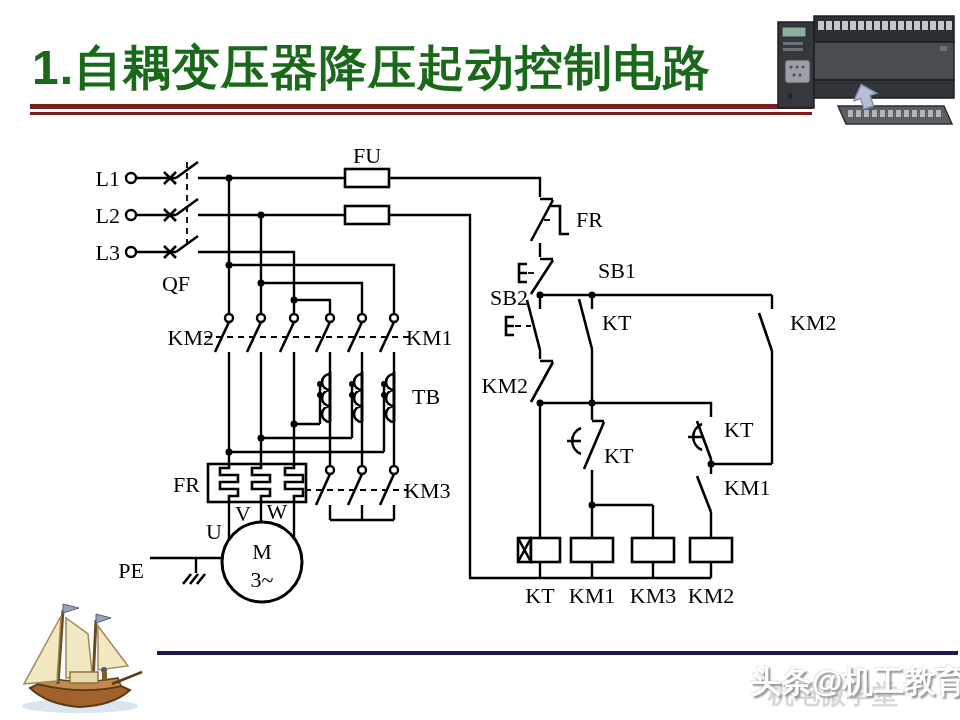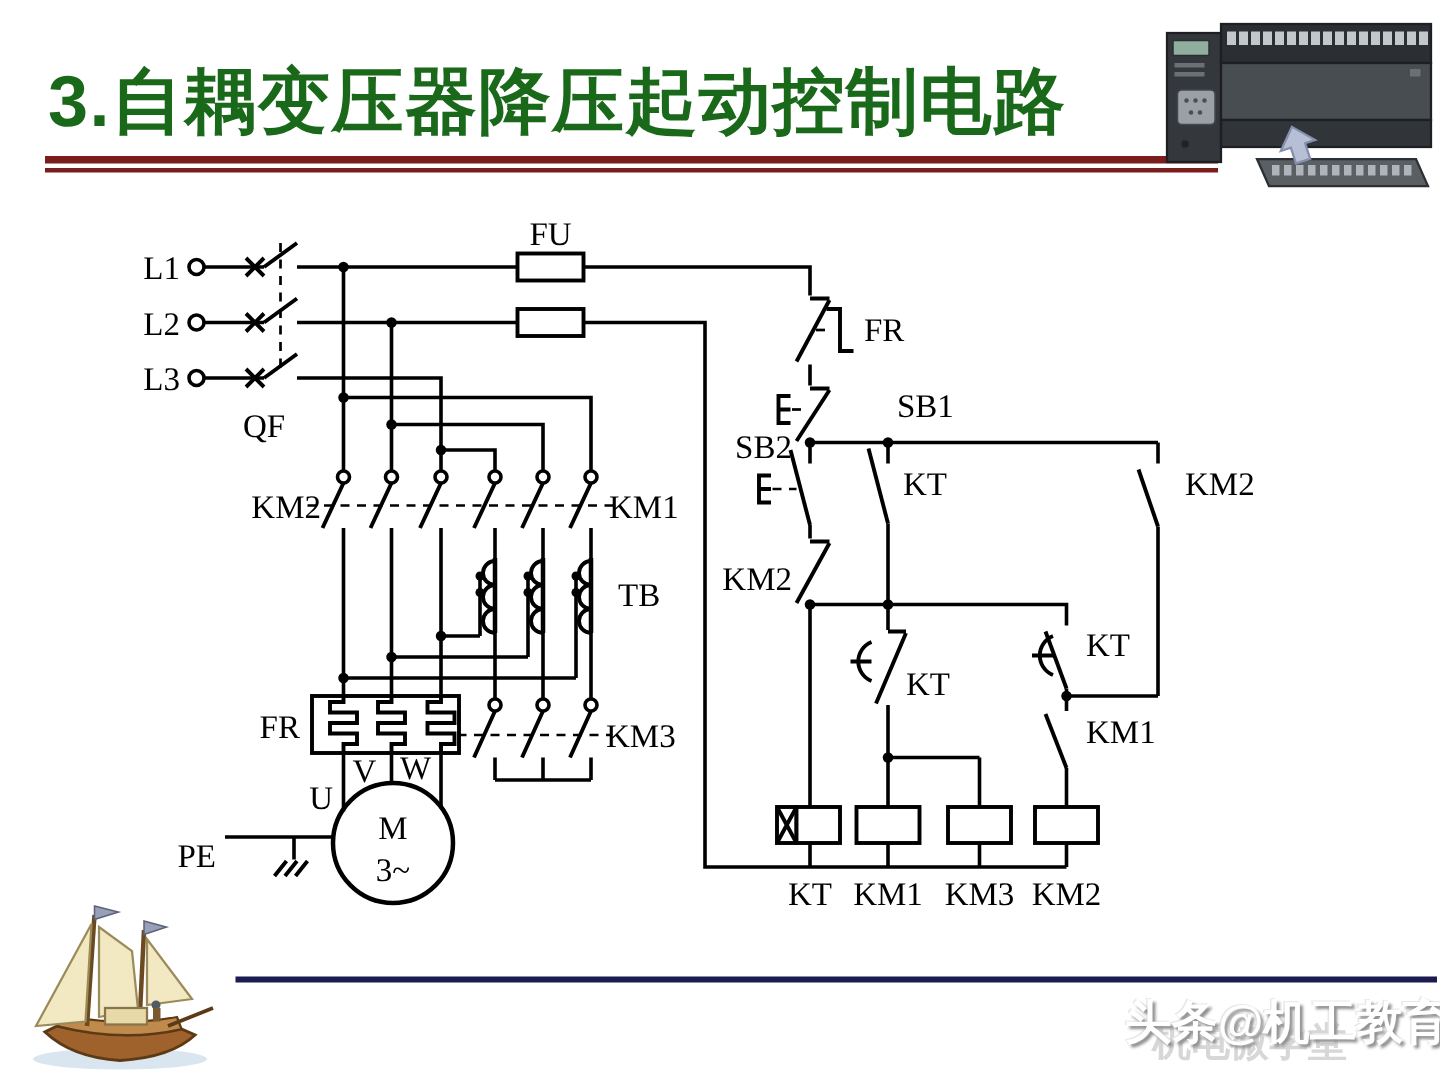--- a/index.html
+++ b/index.html
@@ -22,21 +22,21 @@
   svg .dash{stroke:#000;stroke-width:1.8;fill:none;stroke-dasharray:6 5;}
   svg .box{stroke:#000;stroke-width:2.6;fill:#ffffff;}
   svg .node{fill:#000;stroke:none;}
   svg .term{fill:#ffffff;stroke:#000;stroke-width:2.4;}
 </style>
 </head>
 <body>
 
 <div id="slide">
 
-  <div id="title">3.自耦变压器降压起动控制电路</div>
+  <div id="title">1.自耦变压器降压起动控制电路</div>
   <div id="rule1" class="rule"></div>
   <div id="rule2" class="rule"></div>
 
   <svg width="960" height="720" viewBox="0 0 960 720" style="position:absolute;left:0;top:0;">
 
     <g>
       <path class="wire" d="M136,178 H176 M198,178 H540 V197
                             M136,215 H176 M198,215 H470 V578 H711
                             M136,252 H176 M198,252 H294 V314
                             M229,178 V314 M261,215 V314

